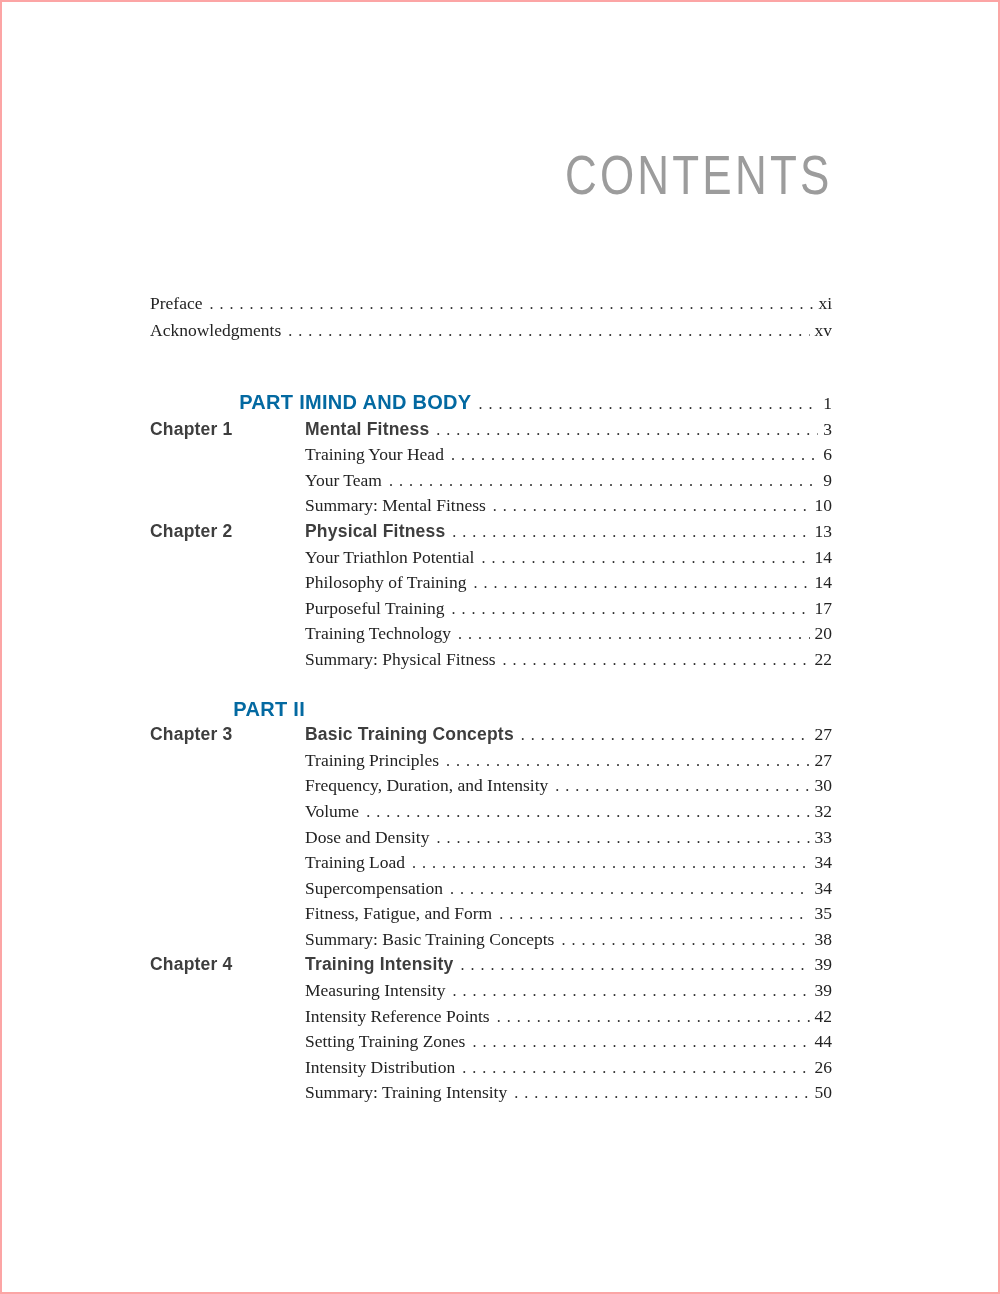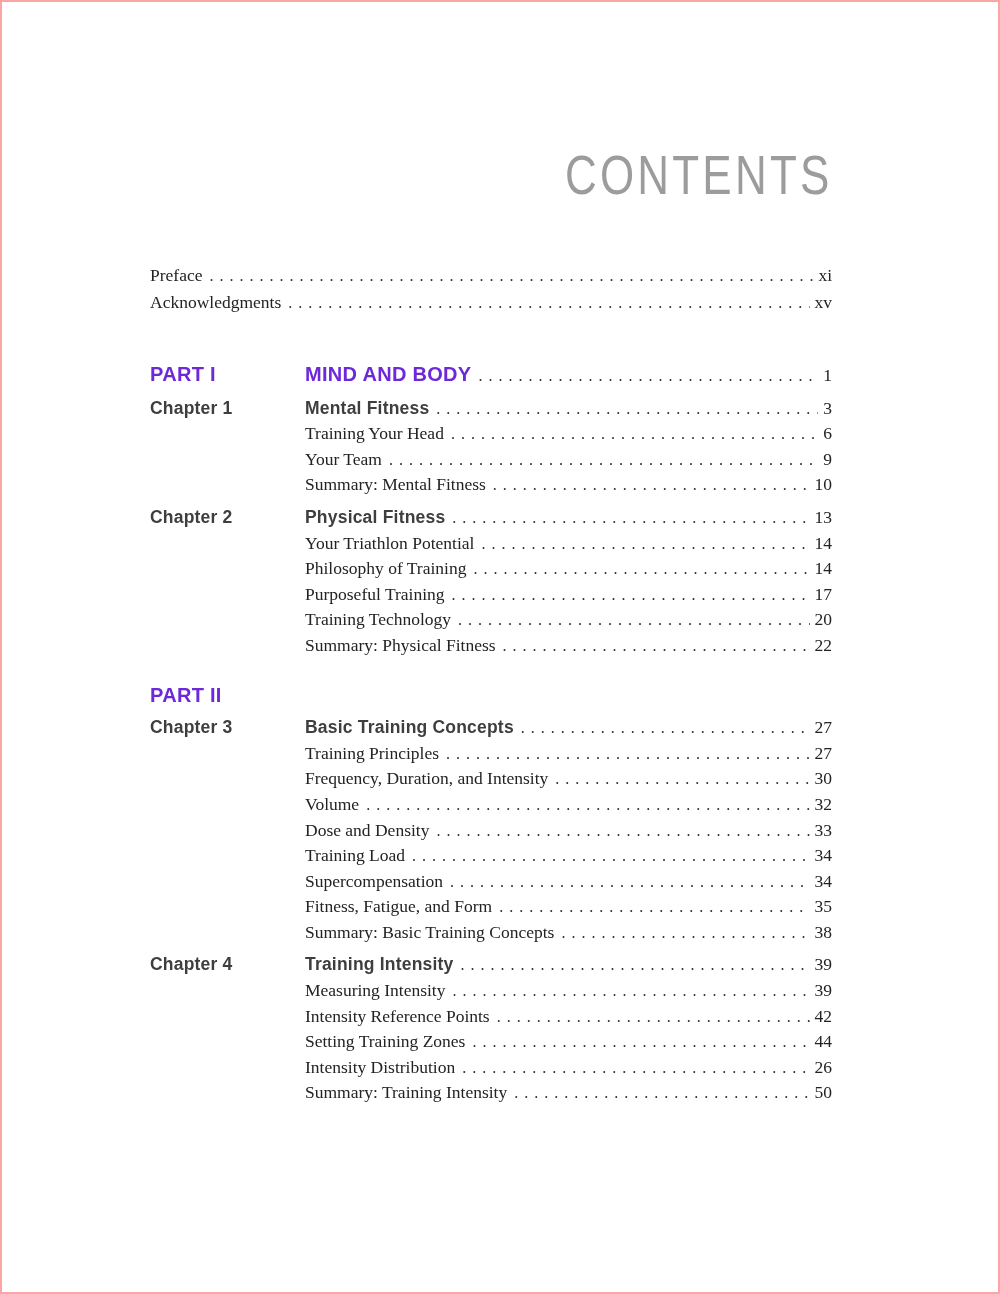--- a/index.html
+++ b/index.html
@@ -57,38 +57,39 @@
   .leader::after {
     content: ". . . . . . . . . . . . . . . . . . . . . . . . . . . . . . . . . . . . . . . . . . . . . . . . . . . . . . . . . . . . . . . . . . . . . . . . . . . . . . . . . . . . . . . . . . . . . . . . . . . . . . . . . . . . . . . . . . . . . . . . . . . .";
   }
   .pagenum {
     font-family: "Liberation Serif", serif;
     font-size: 17.5px;
     color: #232323;
     white-space: nowrap;
   }
   
-  .front { margin-top: 56px; margin-bottom: 46px; }
+  .front { margin-top: 84px; margin-bottom: 46px; }
   .front .row { line-height: 27px; }
   .fm-label {
     font-family: "Liberation Serif", serif;
     font-size: 17.5px;
     color: #232323;
     white-space: nowrap;
   }
   
   .part-section { margin-top: 24px; }
   .part-label, .part-title {
     font-weight: 700;
     font-size: 20px;
-    color: #6d28d9;
+    color: #0369a1;
     letter-spacing: 0.3px;
     white-space: nowrap;
-  }
-  .chapter { margin-top: 7px; }
+    text-align: right;
+  }
+  .chapter { }
   .ch-label, .ch-title {
     font-weight: 700;
     font-size: 17.5px;
     color: #3e3e3e;
     letter-spacing: 0.2px;
     white-space: nowrap;
   }
   .sec-title {
     font-family: "Liberation Serif", serif;
     font-size: 17.5px;

